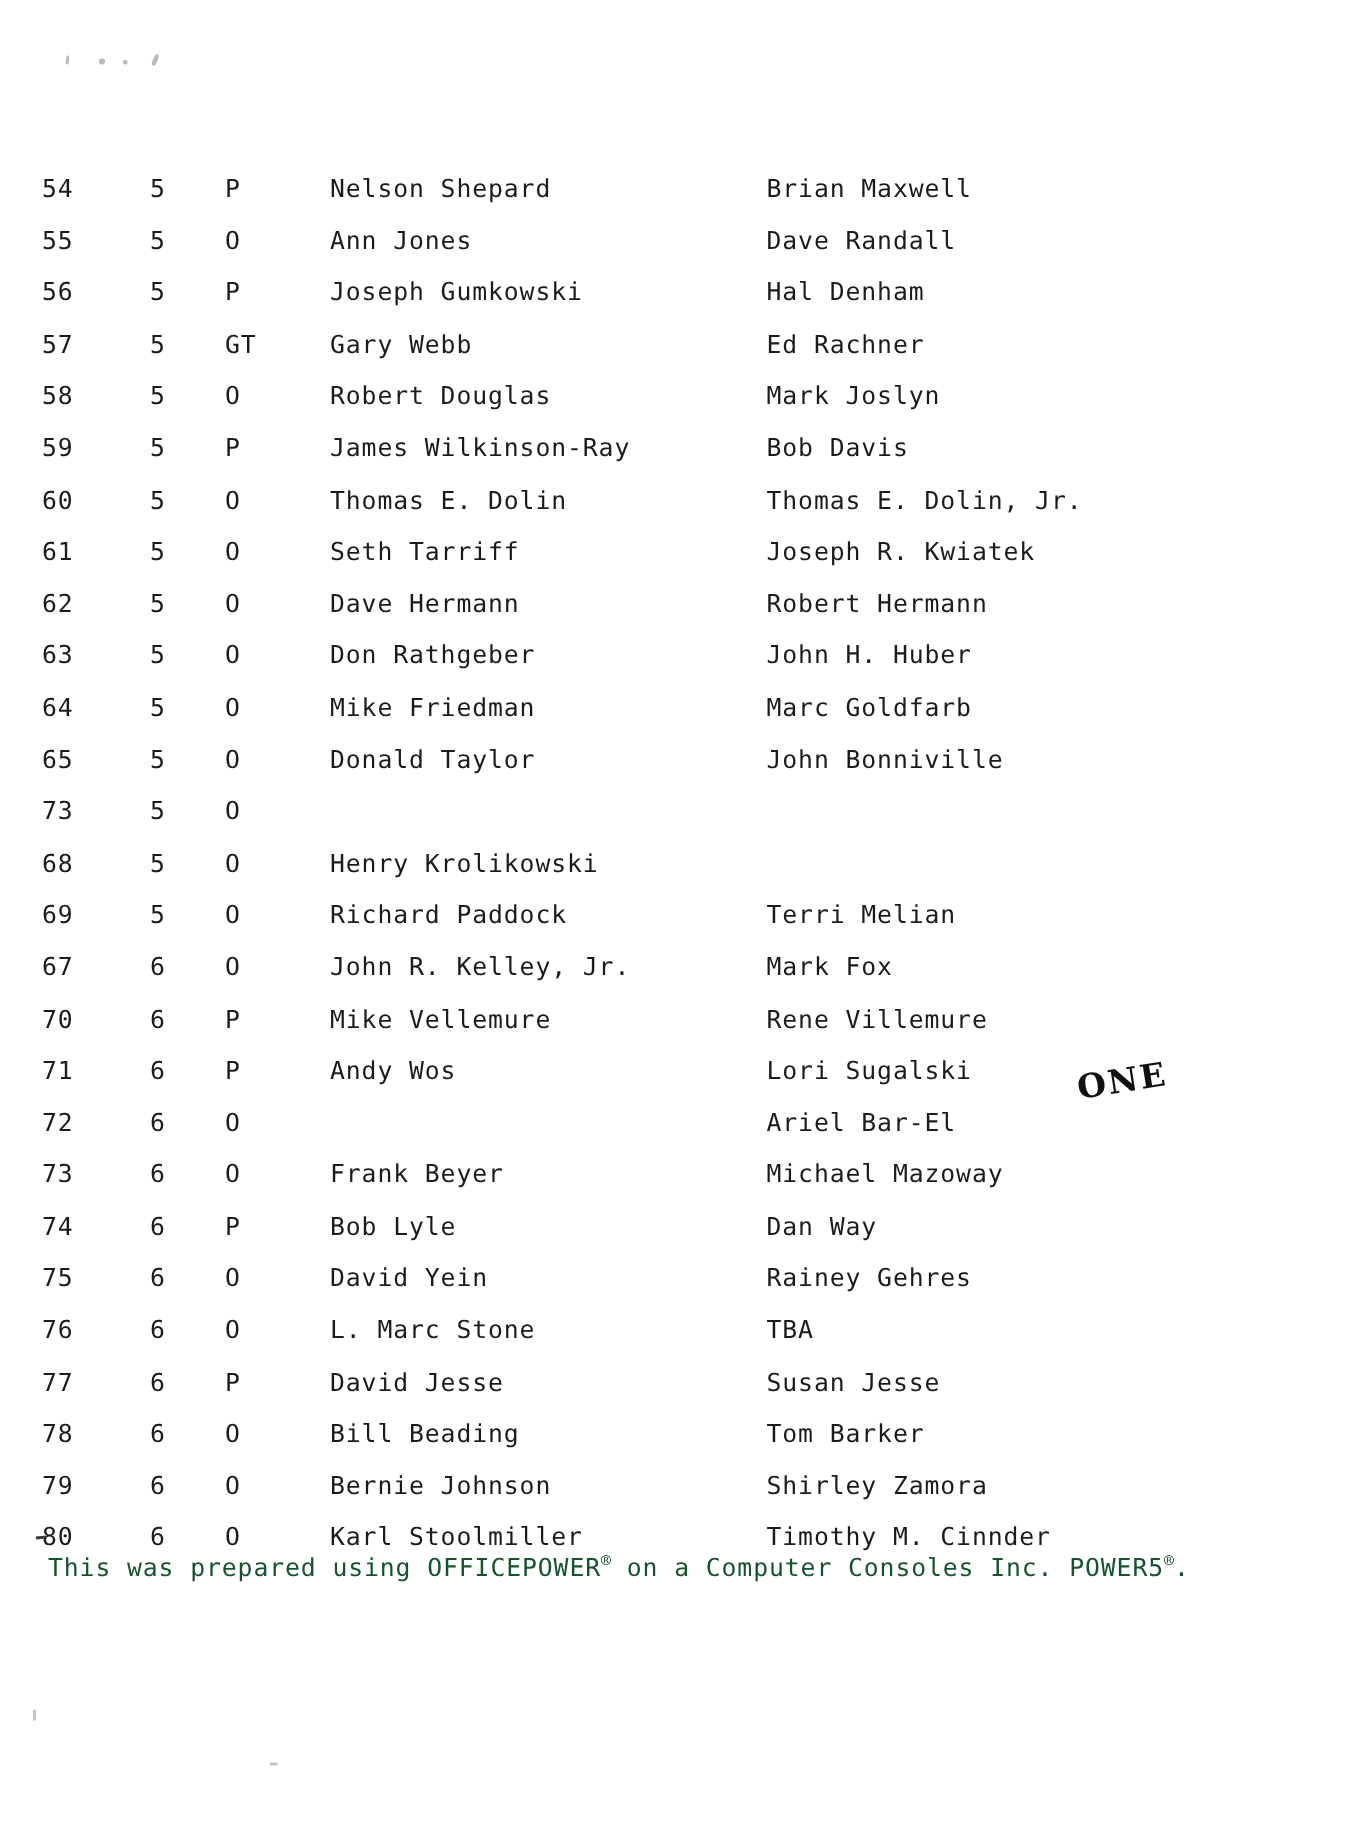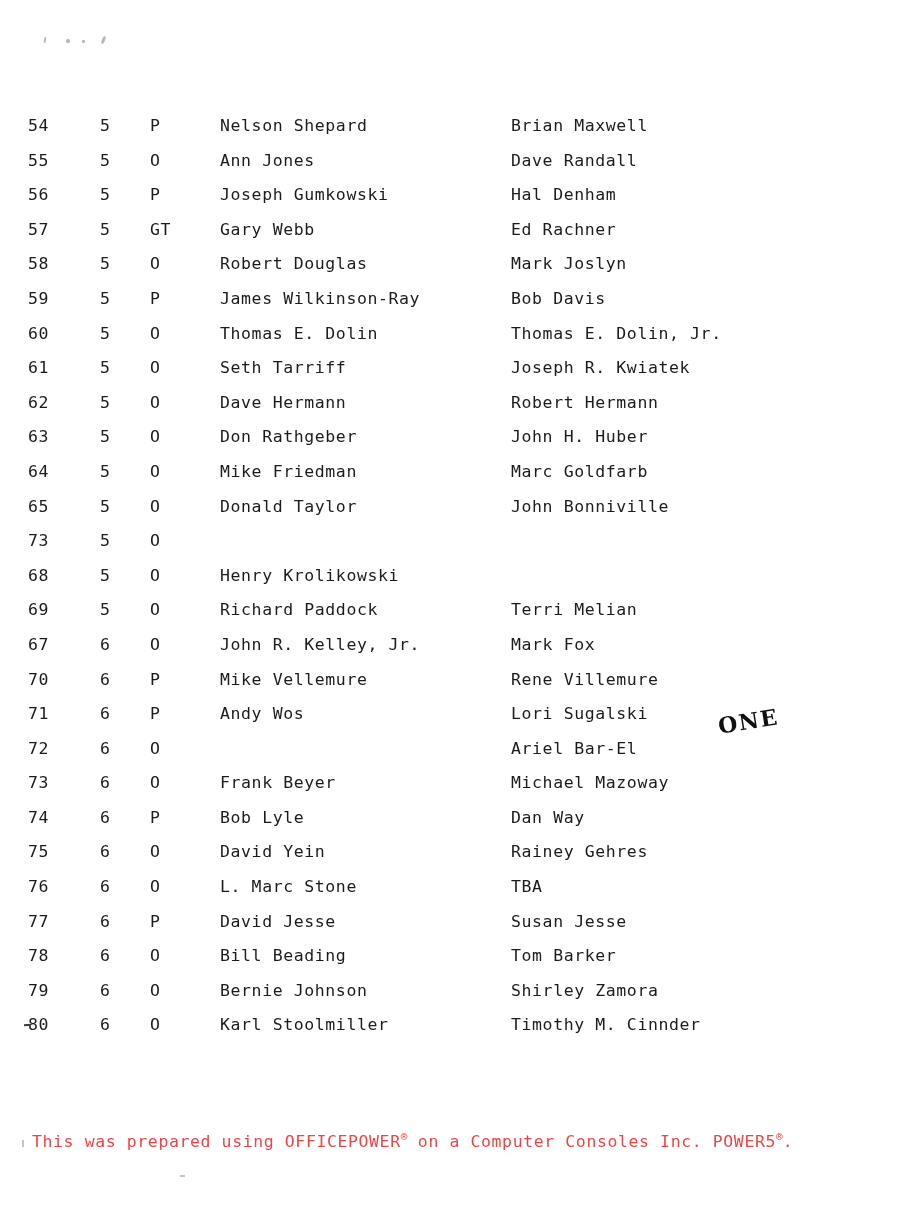--- a/index.html
+++ b/index.html
@@ -69,24 +69,24 @@
     font-weight: 600;
     letter-spacing: 1.5px;
     color: #101010;
     transform: rotate(-9deg);
     white-space: pre;
   }
 
   .footer-note {
     position: absolute;
     left: 32px;
-    top: 1130px;
+    top: 1034px;
     font-size: 16.5px;
     letter-spacing: 0.6px;
-    color: #ef4444;
+    color: #14532d;
     white-space: pre;
   }
   .footer-note sup {
     font-size: 11px;
     vertical-align: super;
     letter-spacing: 0;
   }
 
   
   .stray-mark {

